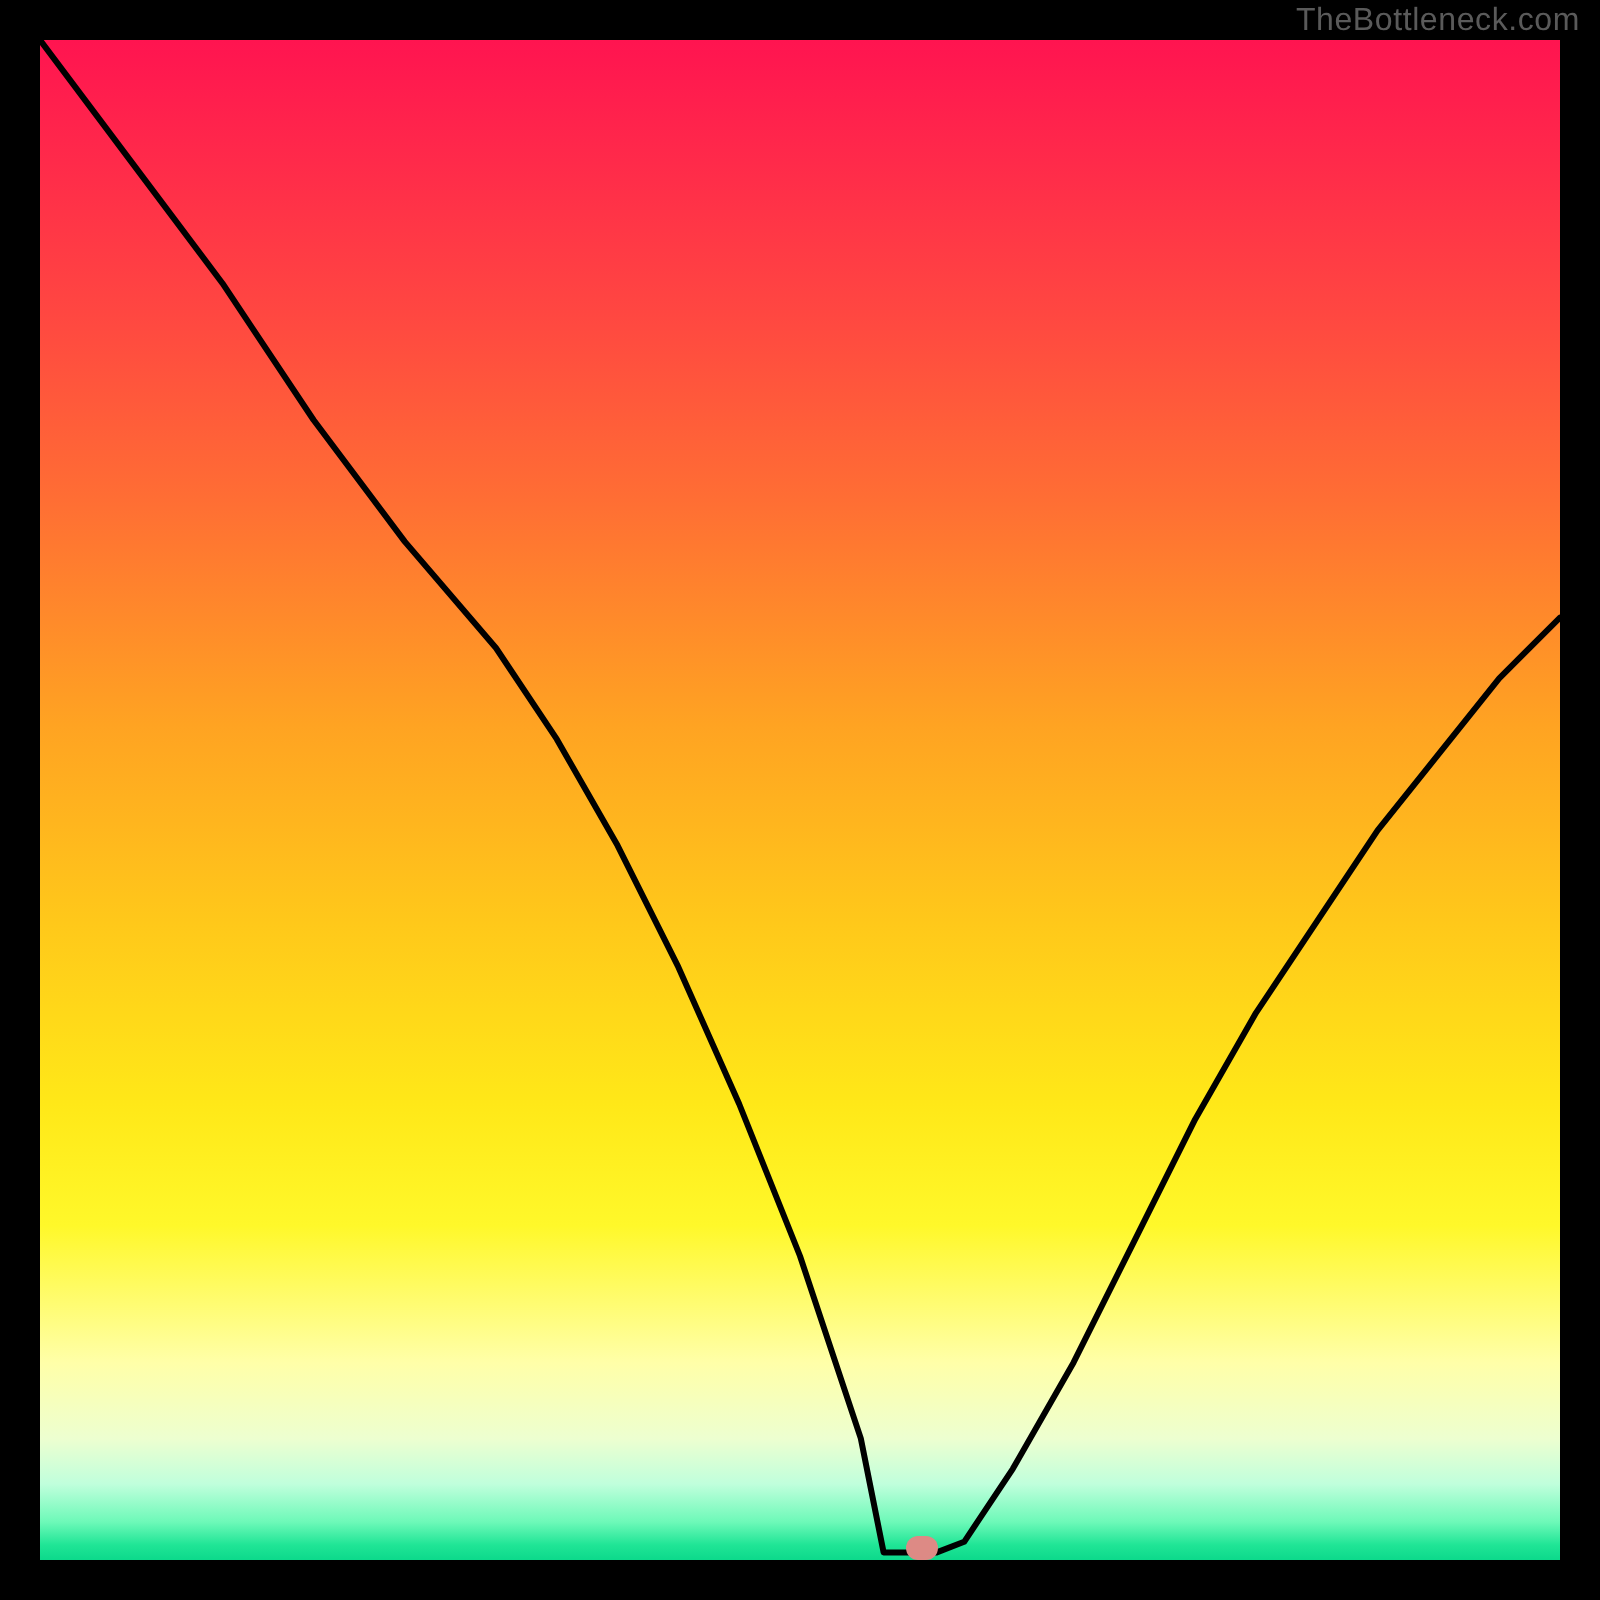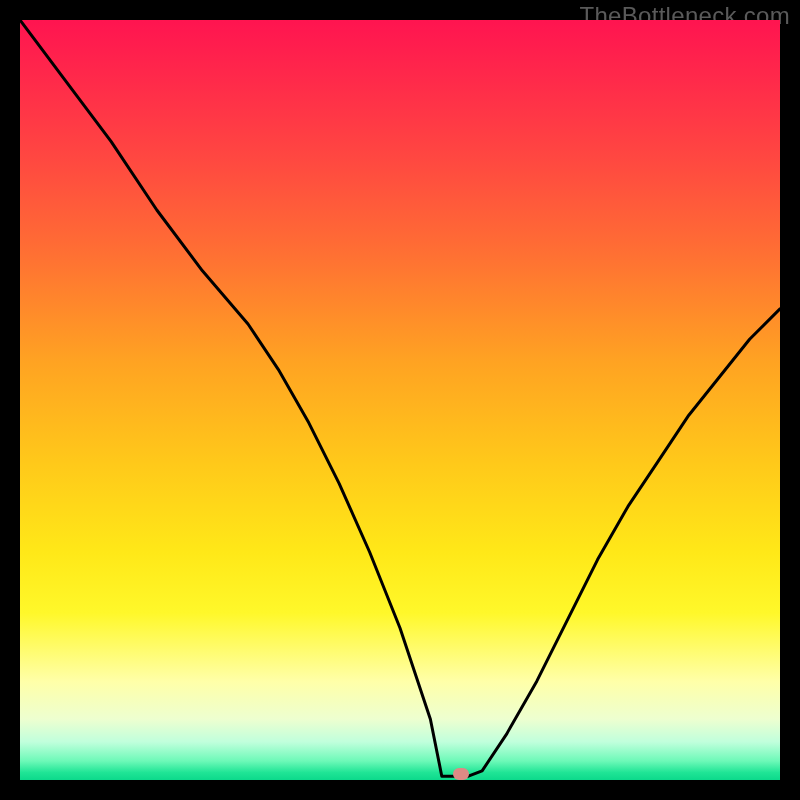--- a/index.html
+++ b/index.html
@@ -15,21 +15,21 @@
  #ffe818 70%,
  #fff82a 78%,
  #ffffa8 87%,
  #edffd0 92%,
  #c0ffdc 95%,
  #6df9b8 97.5%,
  #20e596 99%,
  #0cd98b 100%)}
 .curve{position:absolute;left:0;top:0;pointer-events:none}
 .marker{position:absolute;width:16px;height:12px;border-radius:6px;background:#dd8a85;transform:translate(-50%,-50%)}
-.wm{position:absolute;right:10px;top:2px;color:#5a5a5a;font-size:24px;letter-spacing:.3px}
+.wm{position:absolute;right:10px;top:2px;color:#5a5a5a;font-size:16px;letter-spacing:.3px}
 </style>
 </head>
 <body>
 
 <div class="frame">
   <div class="wm">TheBottleneck.com</div>
   <div class="plot">
     <div class="gradient"></div>
     <svg class="curve" width="760" height="760" viewBox="0 0 760 760">
       <path id="curve-path" fill="none" stroke="#000" stroke-width="3" stroke-linejoin="round" stroke-linecap="round" d="M0.0 0.0 L45.6 60.8 L91.2 121.6 L136.8 190.0 L182.4 250.8 L228.0 304.0 L258.4 349.6 L288.8 402.8 L319.2 463.6 L349.6 532.0 L380.0 608.0 L410.4 699.2 L421.8 756.2 L448.4 756.2 L462.1 750.9 L486.4 714.4 L516.8 661.2 L547.2 600.4 L577.6 539.6 L608.0 486.4 L638.4 440.8 L668.8 395.2 L699.2 357.2 L729.6 319.2 L760.0 288.8 "></path>

